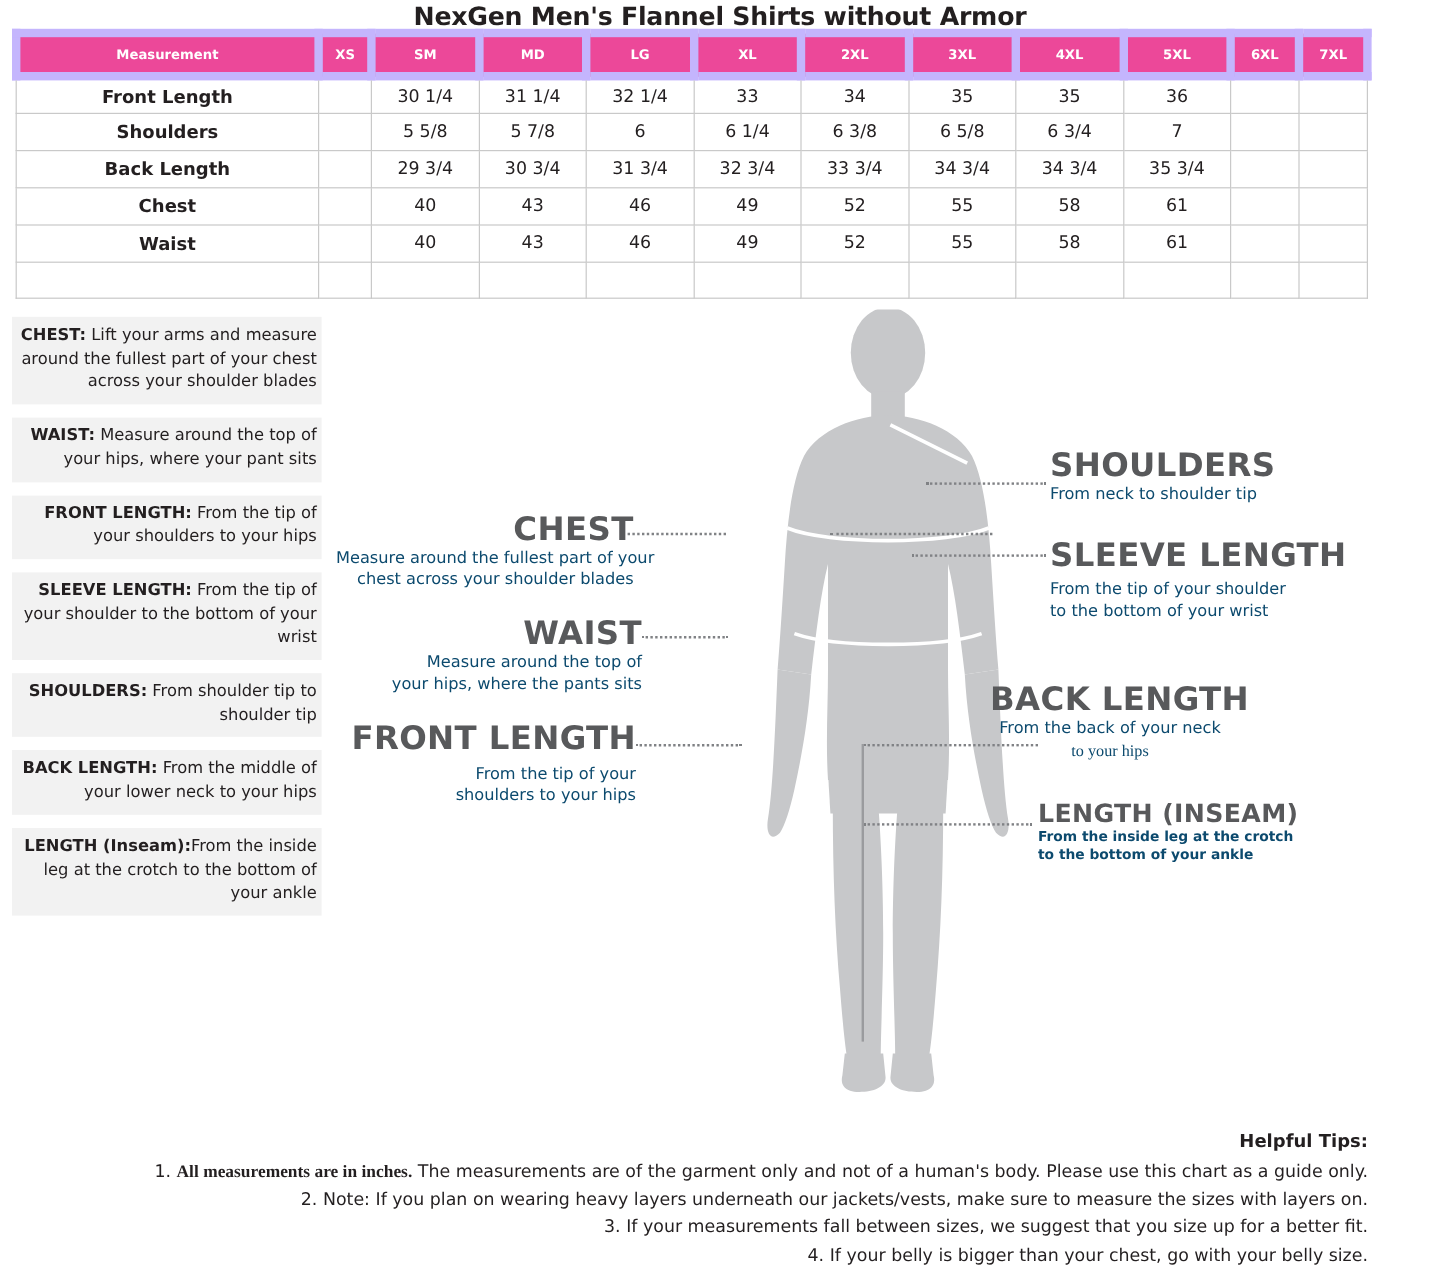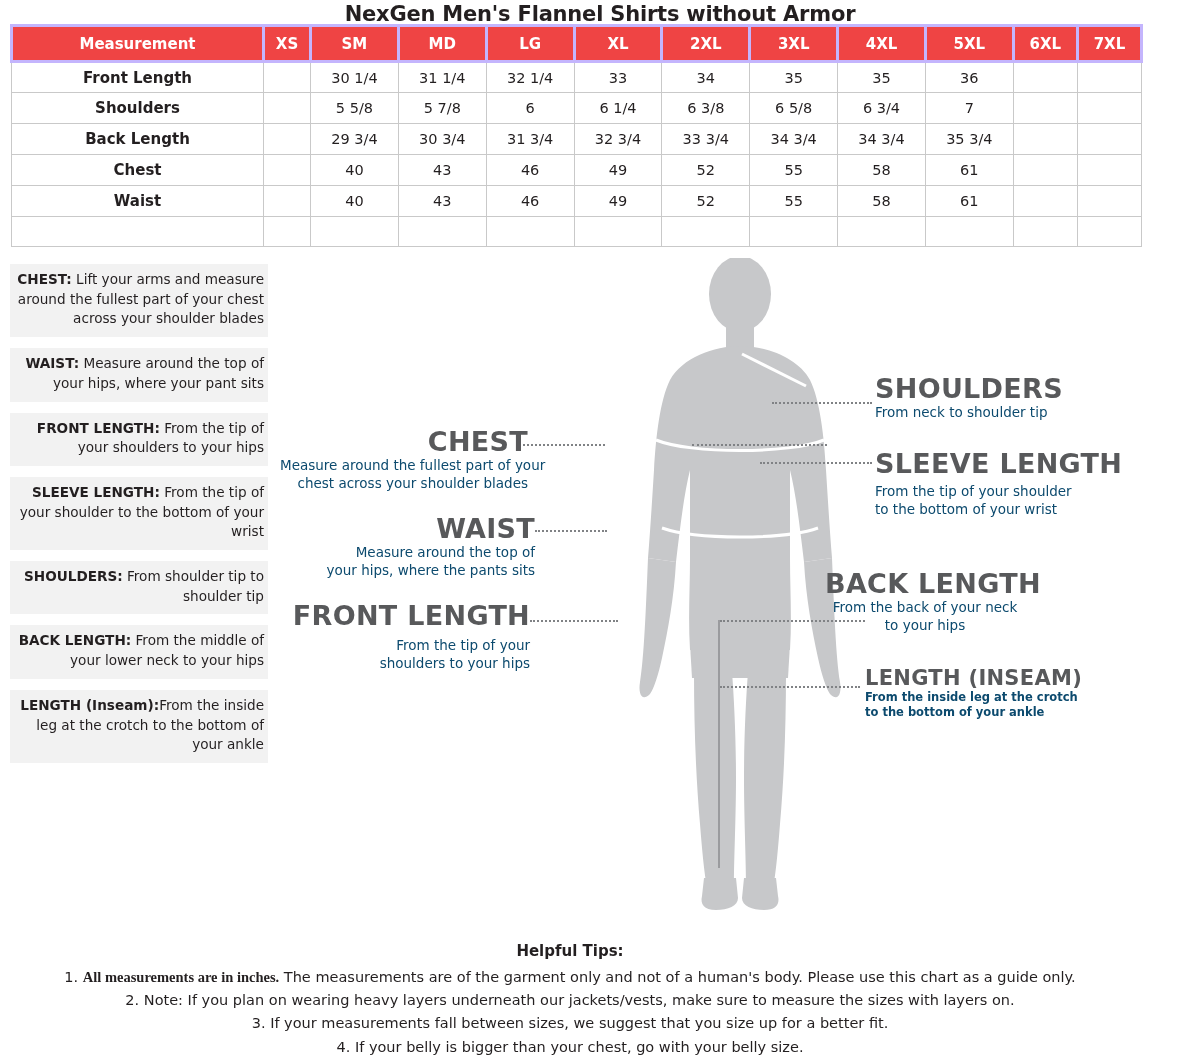--- a/index.html
+++ b/index.html
@@ -32,25 +32,25 @@
     border-collapse: collapse;
     font-size: 14px;
   }
   table.size-table th, table.size-table td {
     border: 1px solid #c9c9c9;
     text-align: center;
     height: 31px;
     padding: 0;
   }
   table.size-table thead th {
-    background: #ef4444;
+    background: #ec4899;
     color: #ffffff;
     font-weight: bold;
-    font-size: 15px;
-    border: 3px solid #c4b5fd;
+    font-size: 11px;
+    border: 7px solid #c4b5fd;
     height: 36px;
   }
   table.size-table thead th.measure-head { width: 252px; }
   table.size-table tbody td.row-label {
     font-weight: bold;
     font-size: 15px;
   }
   table.size-table tbody td { font-size: 14.5px; }
   table.size-table tr.blank-row td { height: 30px; }
 
@@ -107,21 +107,21 @@
     position: absolute;
     background: #9a9b9e;
     width: 2px;
   }
 
   
   .tips {
     position: absolute;
     left: 0; top: 942px;
     width: 1140px;
-    text-align: center;
+    text-align: right;
   }
   .tips .tips-head {
     font-size: 15px;
     font-weight: bold;
     margin-bottom: 6px;
   }
   .tips .tip {
     font-size: 14.5px;
     line-height: 1.6;
   }
@@ -333,21 +333,21 @@
 
     <div class="lbl right" style="left:595px; top:190px;">
       <div class="big">SLEEVE LENGTH</div>
       <div class="sub" style="margin-top:4px;">From the tip of your shoulder</div>
       <div class="sub">to the bottom of your wrist</div>
     </div>
 
     <div class="lbl right" style="left:545px; top:310px;">
       <div class="big">BACK LENGTH</div>
       <div class="sub" style="text-align:center; width:200px;">From the back of your neck</div>
-      <div class="sub" style="text-align:center; width:200px;">to your hips</div>
+      <div class="sub" style="text-align:center; width:200px;font-family:Liberation Serif, serif;">to your hips</div>
     </div>
 
     <div class="lbl right small" style="left:585px; top:408px;">
       <div class="big">LENGTH (INSEAM)</div>
       <div class="sub" style="font-weight:bold;">From the inside leg at the crotch</div>
       <div class="sub" style="font-weight:bold;">to the bottom of your ankle</div>
     </div>
   </div>
 
   <div class="tips">

